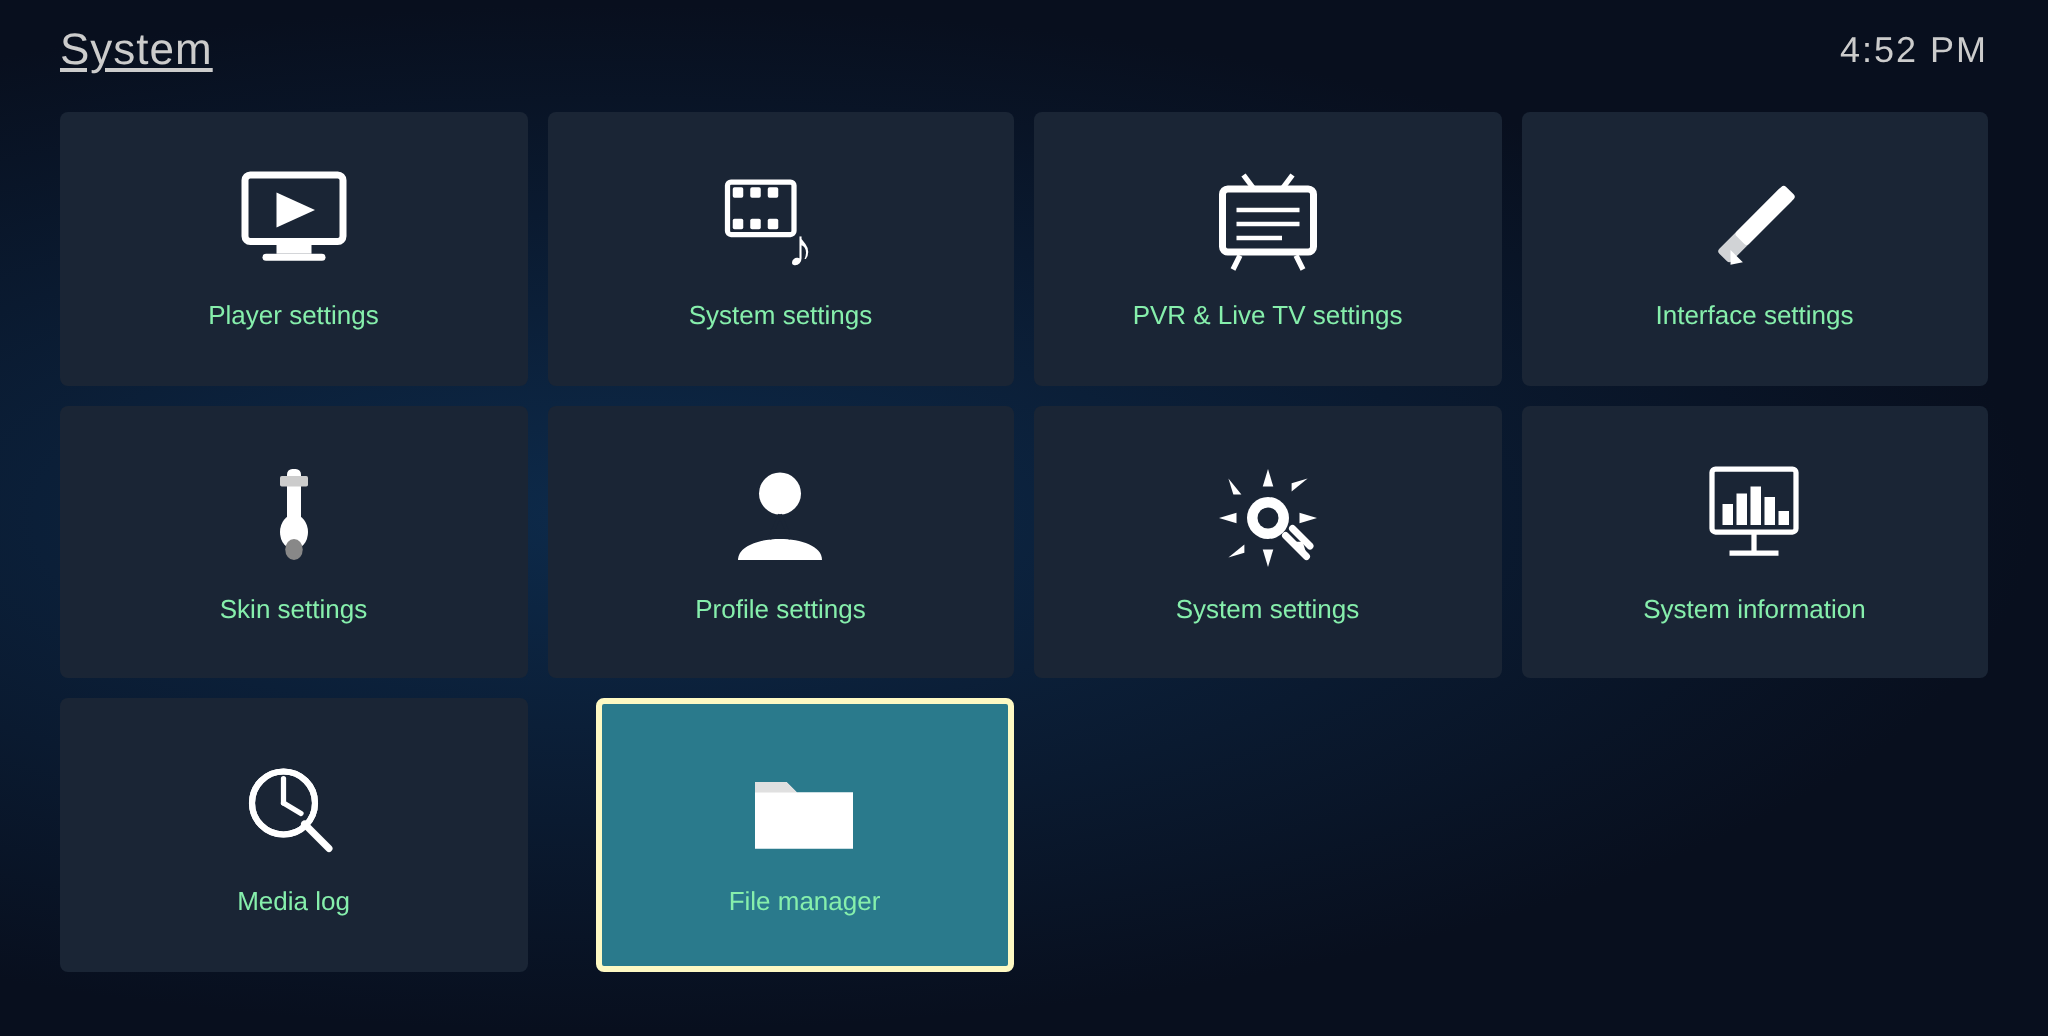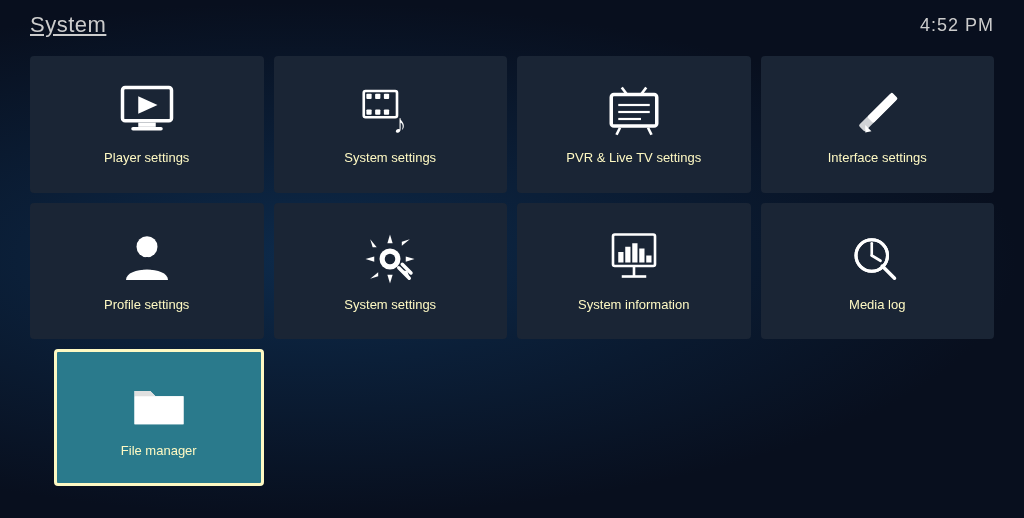--- a/index.html
+++ b/index.html
@@ -86,21 +86,21 @@
       font-size: 48px;
       line-height: 1;
       color: #fff;
       display: flex;
       align-items: center;
       justify-content: center;
     }
 
     .tile-label {
       font-size: 13px;
-      color: #fef9c3;
+      color: #86efac;
       text-align: center;
       line-height: 1.3;
     }
 
     
     .tile-icon svg {
       width: 56px;
       height: 56px;
       fill: white;
     }
@@ -174,20 +174,32 @@
 
           <rect x="28" y="4" width="10" height="40" rx="2" transform="rotate(45 32 32)" fill="white"></rect>
           <polygon points="48,52 44,58 38,52" fill="white" transform="rotate(45 32 32) translate(-5,0)"></polygon>
 
           <rect x="6" y="28" width="52" height="10" rx="2" transform="rotate(-45 32 32)" fill="white" opacity="0.8"></rect>
         </svg>
       </div>
       <span class="tile-label">Interface settings</span>
     </div>
 
+    <div class="tile">
+      <div class="tile-icon">
+        <svg viewBox="0 0 64 64" xmlns="http://www.w3.org/2000/svg">
+
+          <rect x="28" y="4" width="8" height="32" rx="3" fill="white"></rect>
+          <ellipse cx="32" cy="40" rx="8" ry="10" fill="white"></ellipse>
+          <ellipse cx="32" cy="50" rx="5" ry="6" fill="#888"></ellipse>
+          <rect x="24" y="8" width="16" height="6" rx="1" fill="#ccc"></rect>
+        </svg>
+      </div>
+      <span class="tile-label">Skin settings</span>
+    </div>
 
     <div class="tile">
       <div class="tile-icon">
         <svg viewBox="0 0 64 64" xmlns="http://www.w3.org/2000/svg">
 
           <circle cx="32" cy="18" r="12" fill="white"></circle>
           <path d="M8 56 C8 40 56 40 56 56" fill="white"></path>
 
           <line x1="32" y1="30" x2="26" y2="44" stroke="#1a2535" stroke-width="2"></line>
           <line x1="32" y1="30" x2="38" y2="44" stroke="#1a2535" stroke-width="2"></line>

